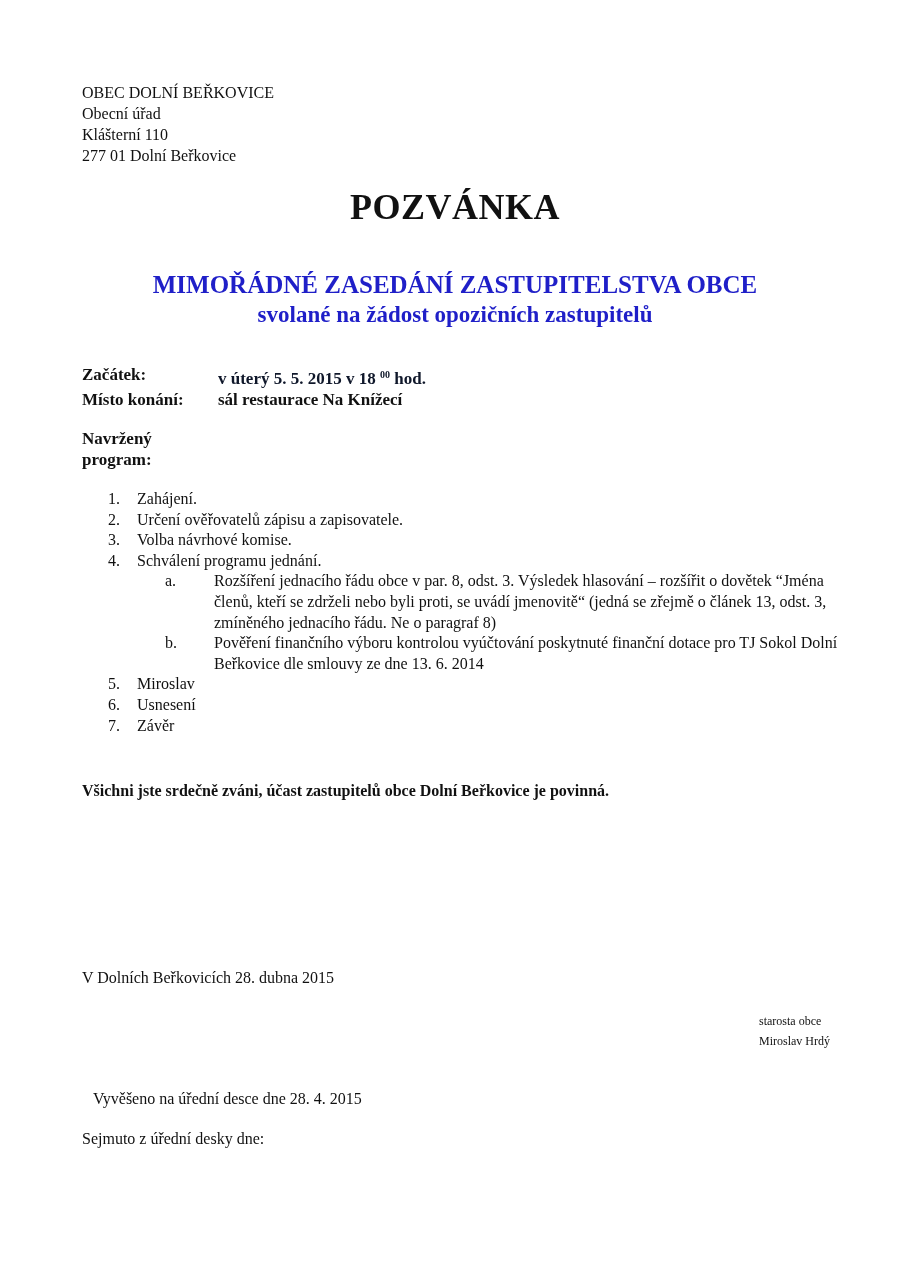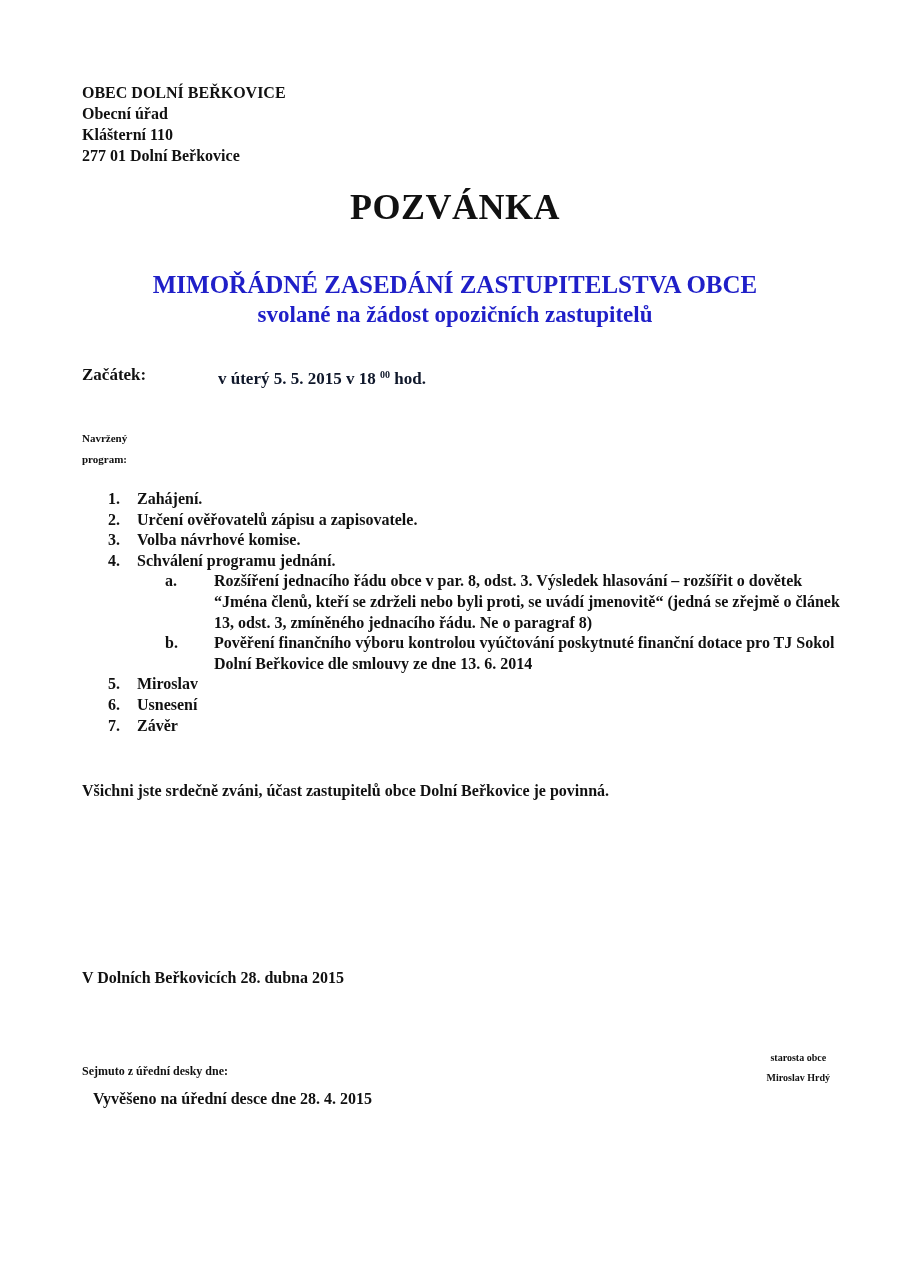--- a/index.html
+++ b/index.html
@@ -1,43 +1,43 @@
 <!DOCTYPE html>
 <html><head>
   <meta charset="utf-8">
   <style>
     html, body { margin: 0; padding: 0; background: #ffffff; }
     body {
       width: 900px; height: 1273px; position: relative; overflow: hidden;
       font-family: "Liberation Serif", serif; color: #111;
     }
-    .abs { position: absolute; font-weight: bold; }
+    .abs { position: absolute; }
     .addr { left: 82px; top: 82px; font-size: 16px; line-height: 21px; }
     .title { left: 0; width: 910px; top: 186px; text-align: center;
       font-size: 36px; font-weight: bold; letter-spacing: 0.5px; }
     .subtitle { left: 0; width: 910px; top: 270px; text-align: center;
       color: #1f1fc8; font-weight: bold; font-size: 25px; line-height: 30px; }
     .subtitle .l2 { font-size: 23px; }
     .info { left: 82px; top: 364px; font-size: 17px; font-weight: bold; line-height: 21px; }
     .info .row { display: flex; }
     .info .lbl { width: 136px; }
     .info .red { color: #0f172a; }
     .info sup { font-size: 10px; vertical-align: 6px; font-weight: bold; }
-    .proglbl { left: 82px; top: 428px; font-size: 11px; font-weight: bold; line-height: 21px; }
+    .proglbl { left: 82px; top: 428px; font-size: 17px; font-weight: bold; line-height: 21px; }
     .list { left: 108px; top: 489px; font-size: 16px; line-height: 20.6px; width: 740px; }
     .item { display: flex; }
     .num { width: 29px; }
     .sub { display: flex; margin-left: 57px; }
     .sub .num { width: 26px; }
     .sub .txt { width: 660px; margin-left: 24px; }
     .closing { left: 82px; top: 782px; font-size: 16px; font-weight: bold; }
     .place { left: 82px; top: 969px; font-size: 16px; }
-    .sign { right: 70px; top: 1011px; font-size: 10px; line-height: 20px; text-align: center; margin-top: 37px; }
+    .sign { right: 70px; top: 1011px; font-size: 12px; line-height: 20px; text-align: left; }
     .posted { left: 82px; top: 1090px; font-size: 16px; margin-left: 11px; }
-    .removed { left: 82px; top: 1064px; font-size: 12px; }
+    .removed { left: 82px; top: 1130px; font-size: 16px; }
   </style>
 </head>
 <body>
 
 <div class="abs addr">
   <div>OBEC DOLNÍ BEŘKOVICE</div>
   <div>Obecní úřad</div>
   <div>Klášterní 110</div>
   <div>277 01 Dolní Beřkovice</div>
 </div>
@@ -46,20 +46,24 @@
 
 <div class="abs subtitle">
   <div>MIMOŘÁDNÉ ZASEDÁNÍ ZASTUPITELSTVA OBCE</div>
   <div class="l2">svolané na žádost opozičních zastupitelů</div>
 </div>
 
 <div class="abs info">
   <div class="row">
     <span class="lbl">Začátek:</span>
     <span class="red"><span>v úterý 5. 5. 2015 v 18</span> <sup>00</sup><span> hod.</span></span>
+  </div>
+  <div class="row">
+    <span class="lbl">Místo konání:</span>
+    <span>sál restaurace Na Knížecí</span>
   </div>
 </div>
 
 <div class="abs proglbl">
   <div>Navržený</div>
   <div>program:</div>
 </div>
 
 <div class="abs list">
   <div class="item">

